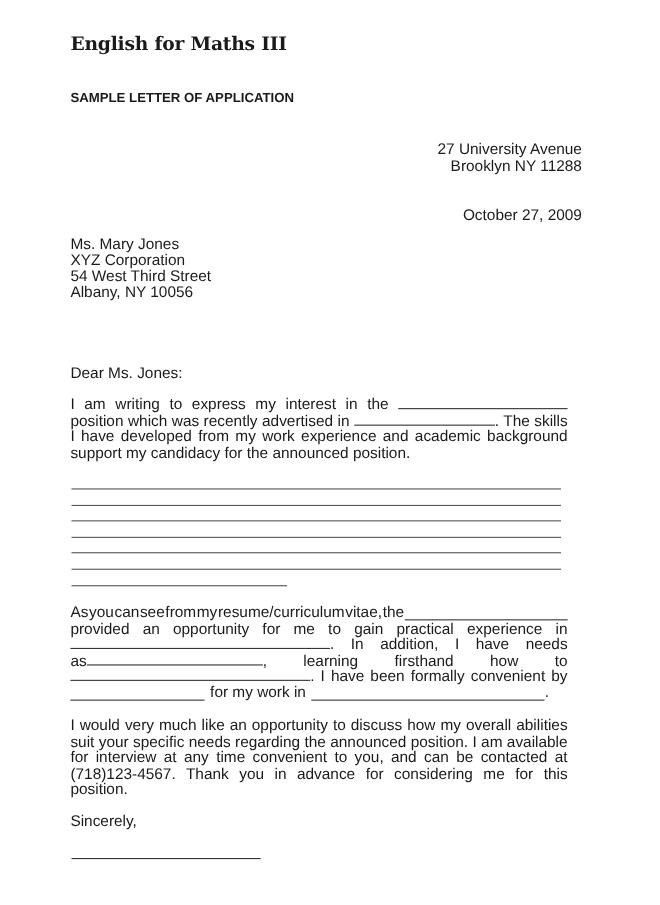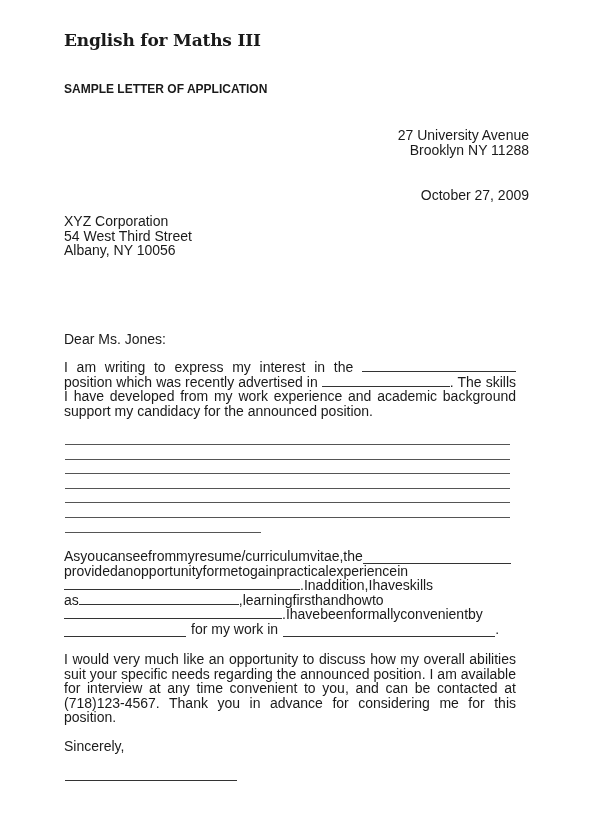--- a/index.html
+++ b/index.html
@@ -12,21 +12,21 @@
     .date { position: absolute; right: 71px; top: 188px; text-align: right; }
     .recipient { position: absolute; left: 64px; top: 214px; }
     .recipient div, .sender div { white-space: nowrap; }
     .salutation { position: absolute; left: 64px; top: 332px; }
     .para { position: absolute; left: 64px; width: 452px; text-align: justify; }
     .p1 { top: 360px; }
     .p3 { top: 652px; }
     .blank { display: inline-block; border-bottom: 1px solid #333; height: 10px; vertical-align: baseline; }
     .line { position: absolute; left: 65px; height: 0; border-top: 1px solid #555; }
     .p2 { position: absolute; left: 64px; width: 452px; top: 549px; }
-    .row { display: flex; justify-content: flex-start; align-items: flex-end; height: 14.6px; white-space: nowrap; }
+    .row { display: flex; justify-content: space-between; align-items: flex-end; height: 14.6px; white-space: nowrap; }
     .closing { position: absolute; left: 64px; top: 739px; }
     .sigline { position: absolute; left: 65px; top: 780px; width: 172px; border-top: 1px solid #333; }
     .logo { position: absolute; left: 276px; top: 757px; display: flex; align-items: center; }
     .logo-icon { width: 24px; height: 26px; position: relative; margin-right: 3px; }
     .logo-text { font-family: "DejaVu Sans Mono", monospace; font-weight: bold; line-height: 11px; letter-spacing: 0.5px; }
     .logo-text .l1 { font-size: 13px; color: #3a3f44; }
     .logo-text .l2 { font-size: 13px; color: #3a3f44; }
     .logo-text .red { color: #d9261c; }
   </style>
 </head>
@@ -37,20 +37,21 @@
   <div class="title">English for Maths III</div>
   <div class="subtitle">SAMPLE LETTER OF APPLICATION</div>
 
   <div class="sender txt">
     <div>27 University Avenue</div>
     <div>Brooklyn NY 11288</div>
   </div>
   <div class="date txt">October 27, 2009</div>
 
   <div class="recipient txt">
+    <div>Ms. Mary Jones</div>
     <div>XYZ Corporation</div>
     <div>54 West Third Street</div>
     <div>Albany, NY 10056</div>
   </div>
 
   <div class="salutation txt">Dear Ms. Jones:</div>
 
   <div class="para p1 txt">
     <span>I am writing to express my interest in the</span>
     <span class="blank" style="width:154px"></span><span>position which was recently advertised in</span>
@@ -89,21 +90,21 @@
       <span>practical</span>
       <span>experience</span>
       <span>in</span>
     </div>
     <div class="row">
       <span><span class="blank" style="width:236px"></span><span>.</span></span>
       <span>In</span>
       <span>addition,</span>
       <span>I</span>
       <span>have</span>
-      <span>skills</span>
+      <span>needs</span>
     </div>
     <div class="row">
       <span><span>as</span><span class="blank" style="width:160px"></span><span>,</span></span>
       <span>learning</span>
       <span>firsthand</span>
       <span>how</span>
       <span>to</span>
     </div>
     <div class="row">
       <span><span class="blank" style="width:218px"></span><span>.</span></span>

